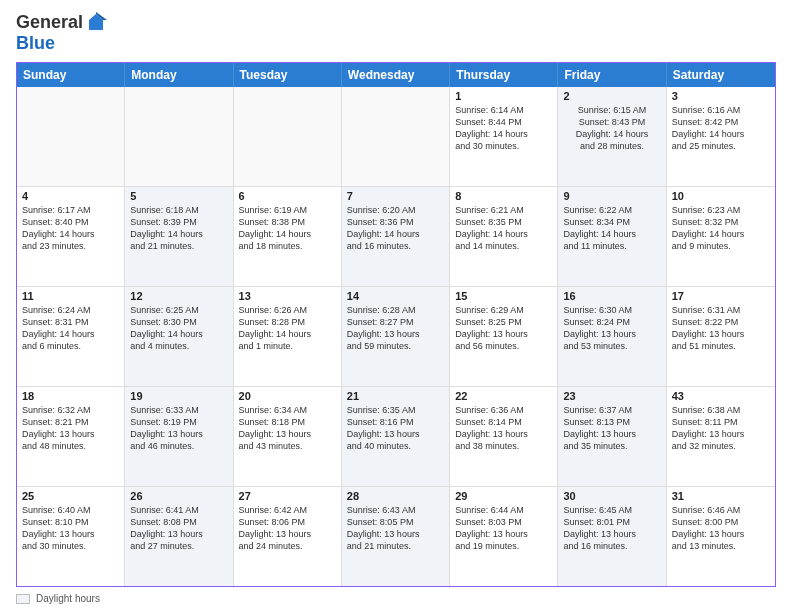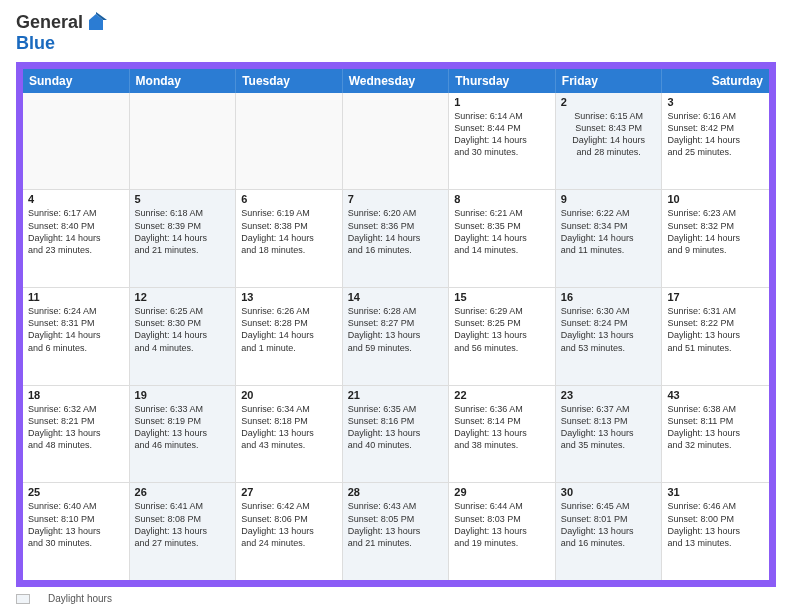--- a/index.html
+++ b/index.html
@@ -50,35 +50,35 @@
       line-height: 1.1;
     }
     .location {
       font-size: 14px;
       color: #555;
     }
     .calendar {
       flex: 1;
       display: flex;
       flex-direction: column;
-      border: 7px solid #8b5cf6;
+      border: 1px solid #8b5cf6;
     }
     .cal-header-row {
       display: grid;
       grid-template-columns: repeat(7, 1fr);
       background: #2b7cd3;
     }
     .cal-header-cell {
       color: #fff;
       font-size: 12px;
       font-weight: bold;
       padding: 5px 6px;
       border-right: 1px solid #4a90d9;
     }
-    .cal-header-cell:last-child { border-right: none; text-align: right; }
+    .cal-header-cell:last-child { border-right: none; }
     .cal-body {
       flex: 1;
       display: flex;
       flex-direction: column;
     }
     .cal-week {
       display: grid;
       grid-template-columns: repeat(7, 1fr);
       flex: 1;
       border-bottom: 1px solid #ddd;
@@ -105,21 +105,21 @@
       font-size: 9px;
       line-height: 1.35;
       color: #333;
     }
     .footer {
       margin-top: 6px;
       font-size: 10px;
       color: #555;
       display: flex;
       align-items: center;
-      gap: 18px;
+      gap: 6px;
     }
     .footer-box {
       width: 14px;
       height: 10px;
       background: #f0f4f8;
       border: 1px solid #bbb;
       display: inline-block;
     }
   </style>
 </head>

